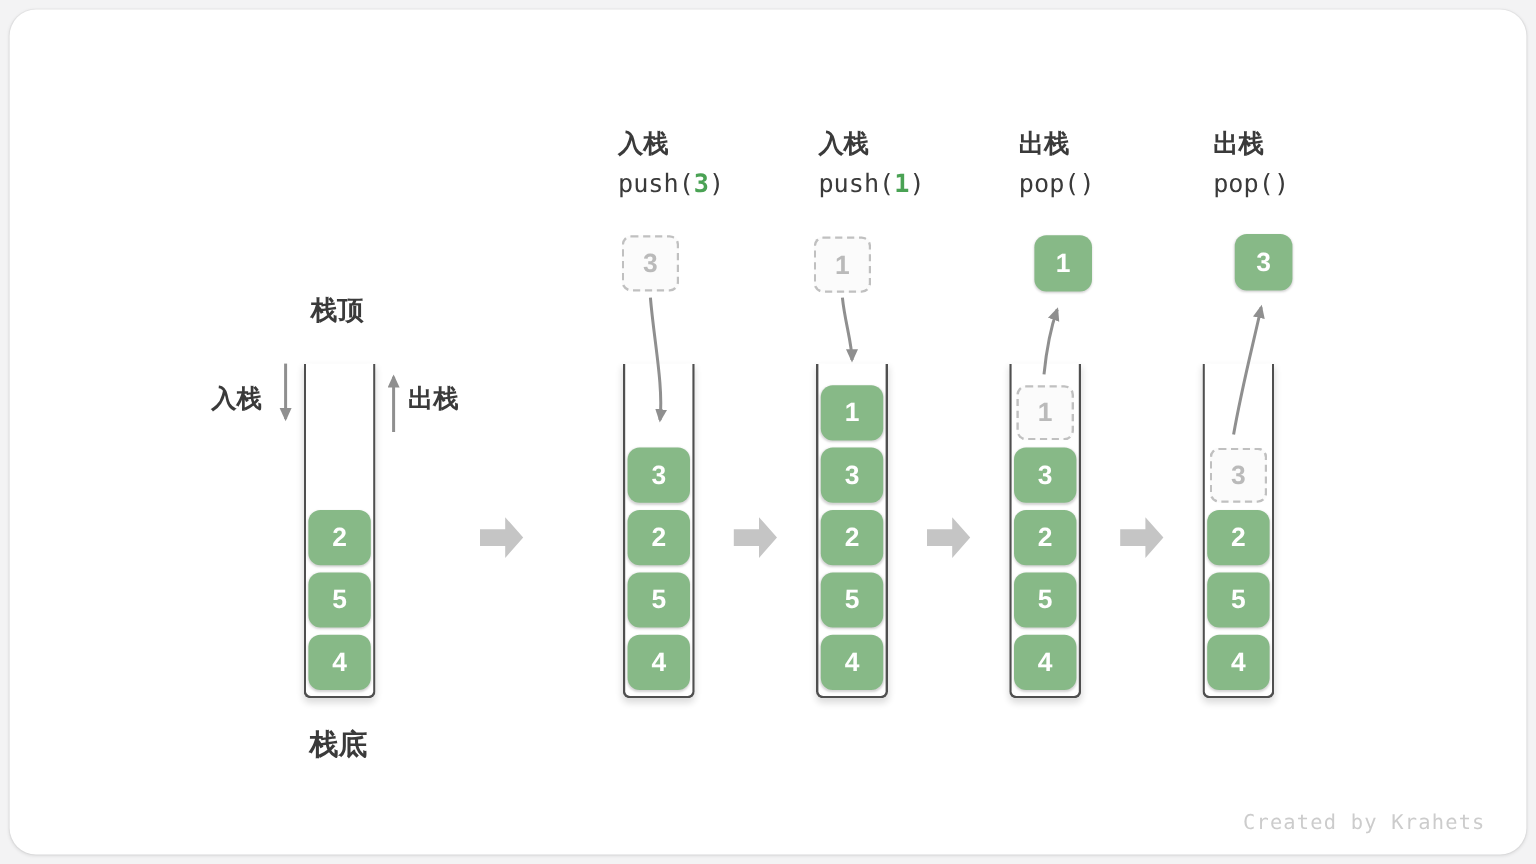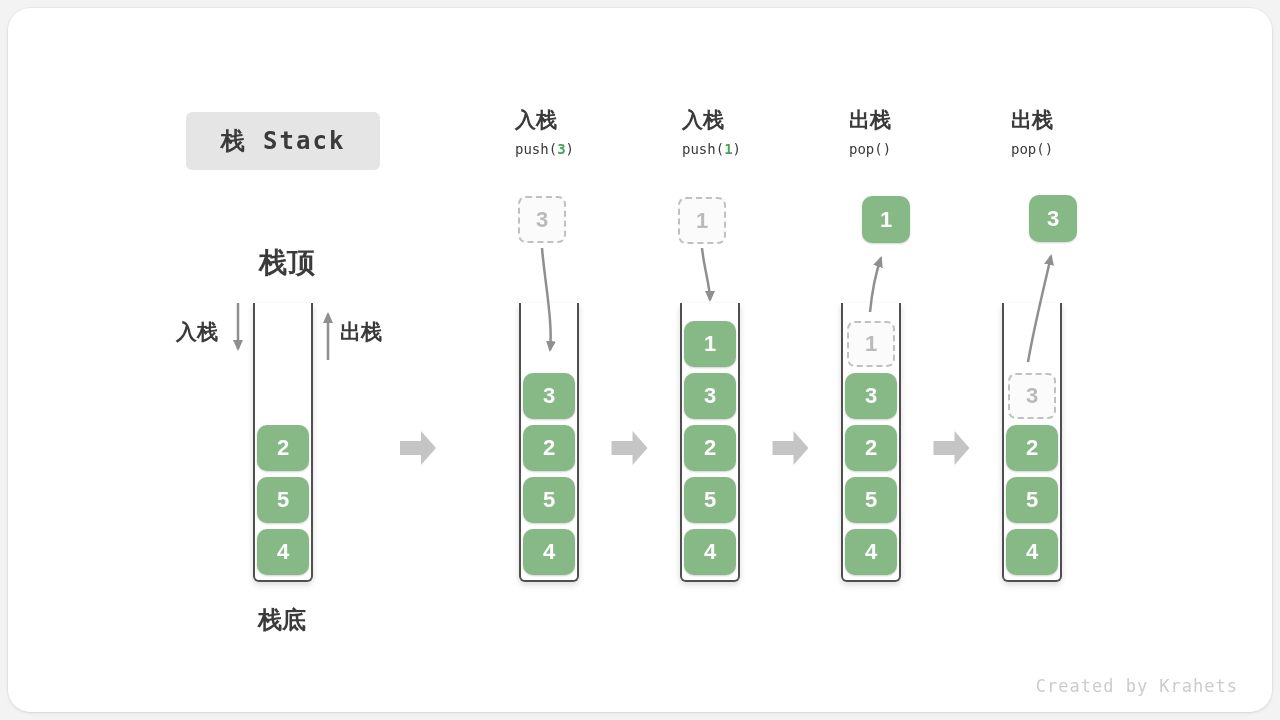--- a/index.html
+++ b/index.html
@@ -16,26 +16,26 @@
   }
   #diagram{position:absolute;left:0;top:0;width:1280px;height:720px;}
   .title-box{
     position:absolute;left:186px;top:112px;width:194px;height:58px;
     background:#e5e5e5;border-radius:6px;
     display:flex;align-items:center;justify-content:center;
     font-size:24px;font-weight:700;color:#3a3a3a;letter-spacing:2px;
     font-family:"DejaVu Sans Mono","Liberation Sans",sans-serif;
   }
   .legend-label{
-    position:absolute;font-size:28px;font-weight:700;color:#3a3a3a;
+    position:absolute;font-size:22px;font-weight:700;color:#3a3a3a;
     white-space:nowrap;
   }
   .op-label{position:absolute;color:#3a3a3a;white-space:nowrap;}
   .op-line1{font-size:21px;font-weight:700;}
-  .op-line2{font-size:14px;font-family:"DejaVu Sans Mono",monospace;margin-top:7px;}
+  .op-line2{font-size:21px;font-family:"DejaVu Sans Mono",monospace;margin-top:7px;}
   .op-num{font-weight:700;}
   .stack-container{
     position:absolute;width:60px;background:#ffffff;
     border-left:2px solid #4f4f4f;border-right:2px solid #4f4f4f;border-bottom:2px solid #4f4f4f;
     border-radius:0 0 6px 6px;box-sizing:border-box;
     box-shadow:0 3px 6px rgba(0,0,0,0.14);
   }
   .cell{
     position:absolute;display:flex;align-items:center;justify-content:center;
     font-size:22px;font-weight:700;box-sizing:border-box;
@@ -53,21 +53,20 @@
     letter-spacing:1px;
   }
   svg{position:absolute;left:0;top:0;pointer-events:none;}
 </style>
 </head>
 <body>
 
 <div id="card"></div>
 
 <div id="diagram">
-  <div class="title-box">栈 Stack</div>
 
   <div class="legend-label" style="left:259px;top:244px;">栈顶</div>
   <div class="legend-label" style="left:258px;top:604px;font-size:24px;">栈底</div>
   <div class="legend-label" style="left:176px;top:318px;font-size:21px;">入栈</div>
   <div class="legend-label" style="left:340px;top:318px;font-size:21px;">出栈</div>
 
   <div id="watermark">Created by Krahets</div>
 <div class="stack-container" style="left: 253px; top: 303px; height: 279px;"></div>
     <div class="cell cell-solid" style="left: 257px; top: 425px; width: 52px; height: 46px;">2</div>
     <div class="cell cell-solid" style="left: 257px; top: 477px; width: 52px; height: 46px;">5</div>

